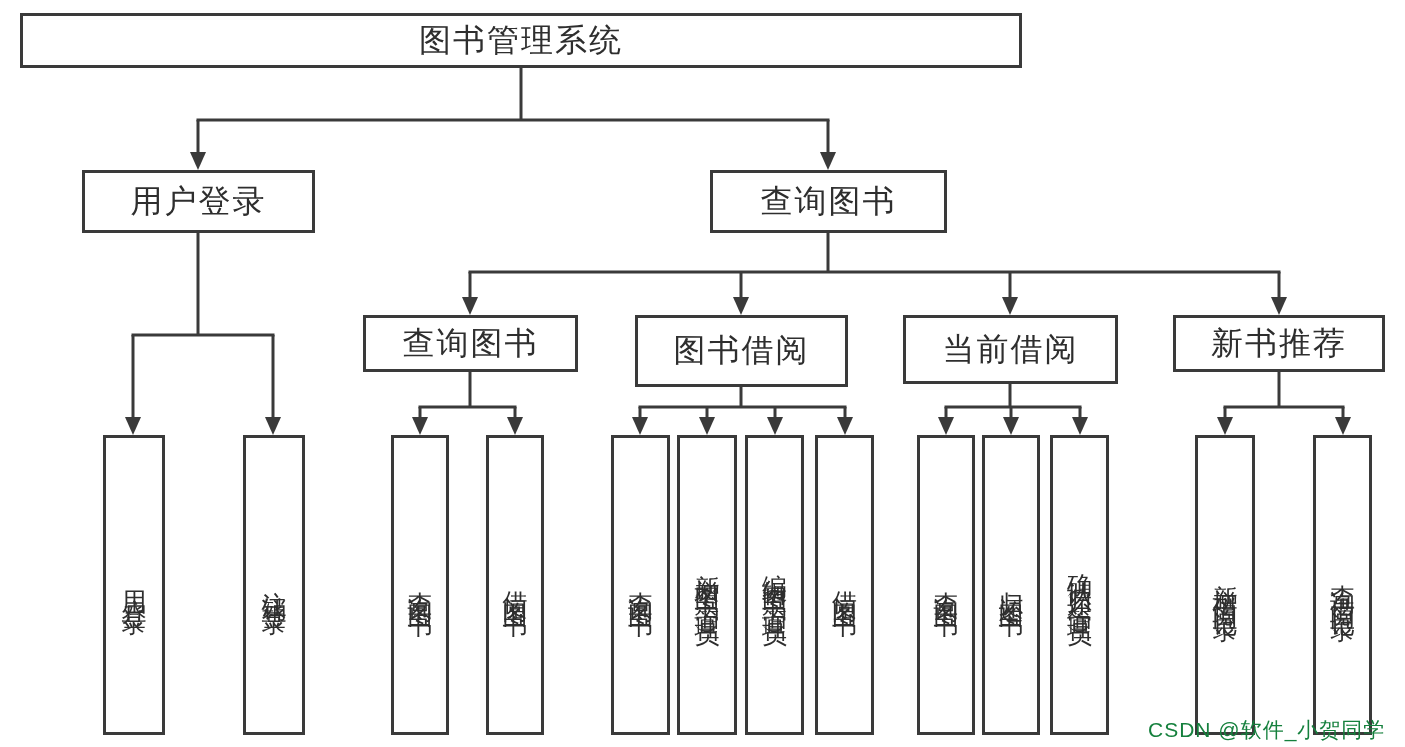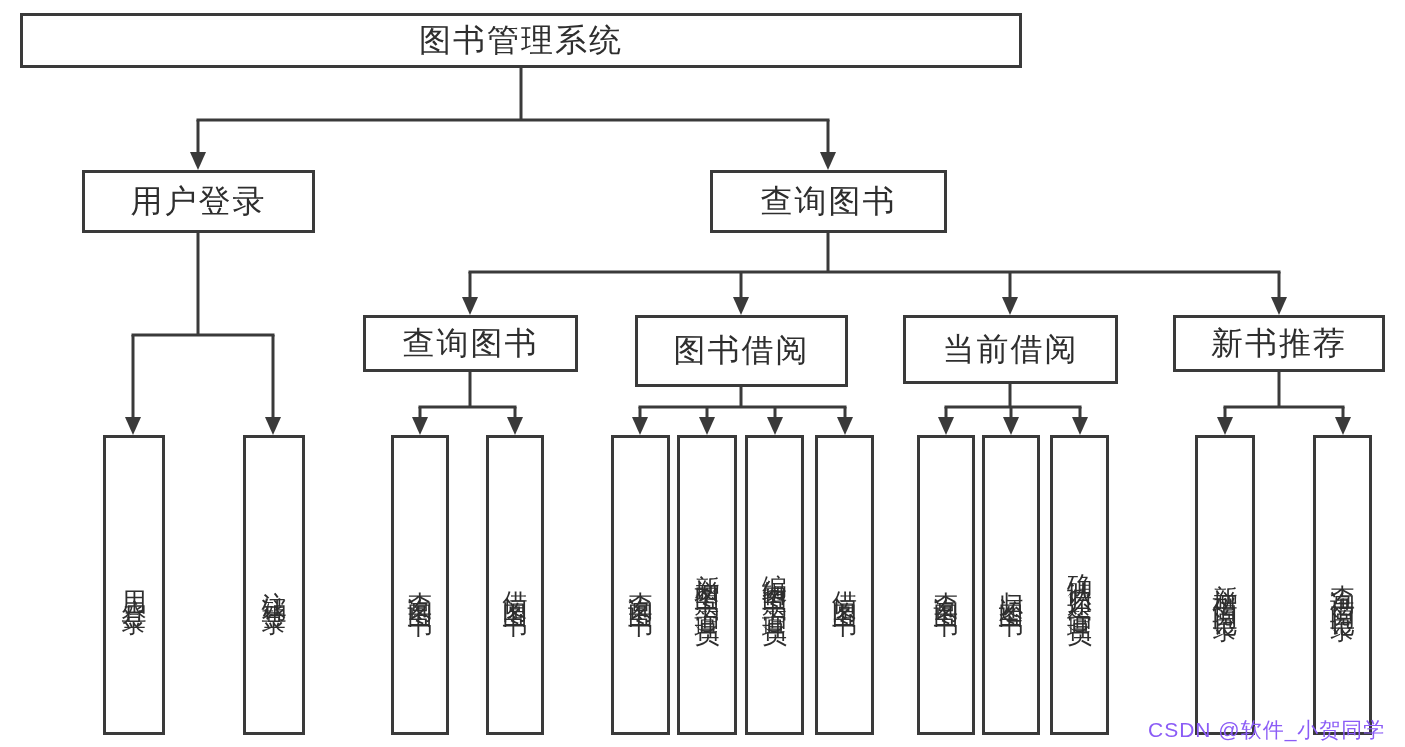--- a/index.html
+++ b/index.html
@@ -33,21 +33,21 @@
     font-size: 25px;
     line-height: 1;
     letter-spacing: 7px;
     color: #2e2e2e;
   }
   .watermark {
     position: absolute;
     left: 1148px;
     top: 716px;
     font-size: 21px;
-    color: #8b5cf6;
+    color: #15803d;
     white-space: nowrap;
     z-index: 5;
     letter-spacing: 1px;
   }
   svg line, svg polyline { stroke: #3a3a3a; stroke-width: 3; fill: none; }
   svg polygon { fill: #3a3a3a; stroke: none; }
 </style>
 </head>
 <body>
 

